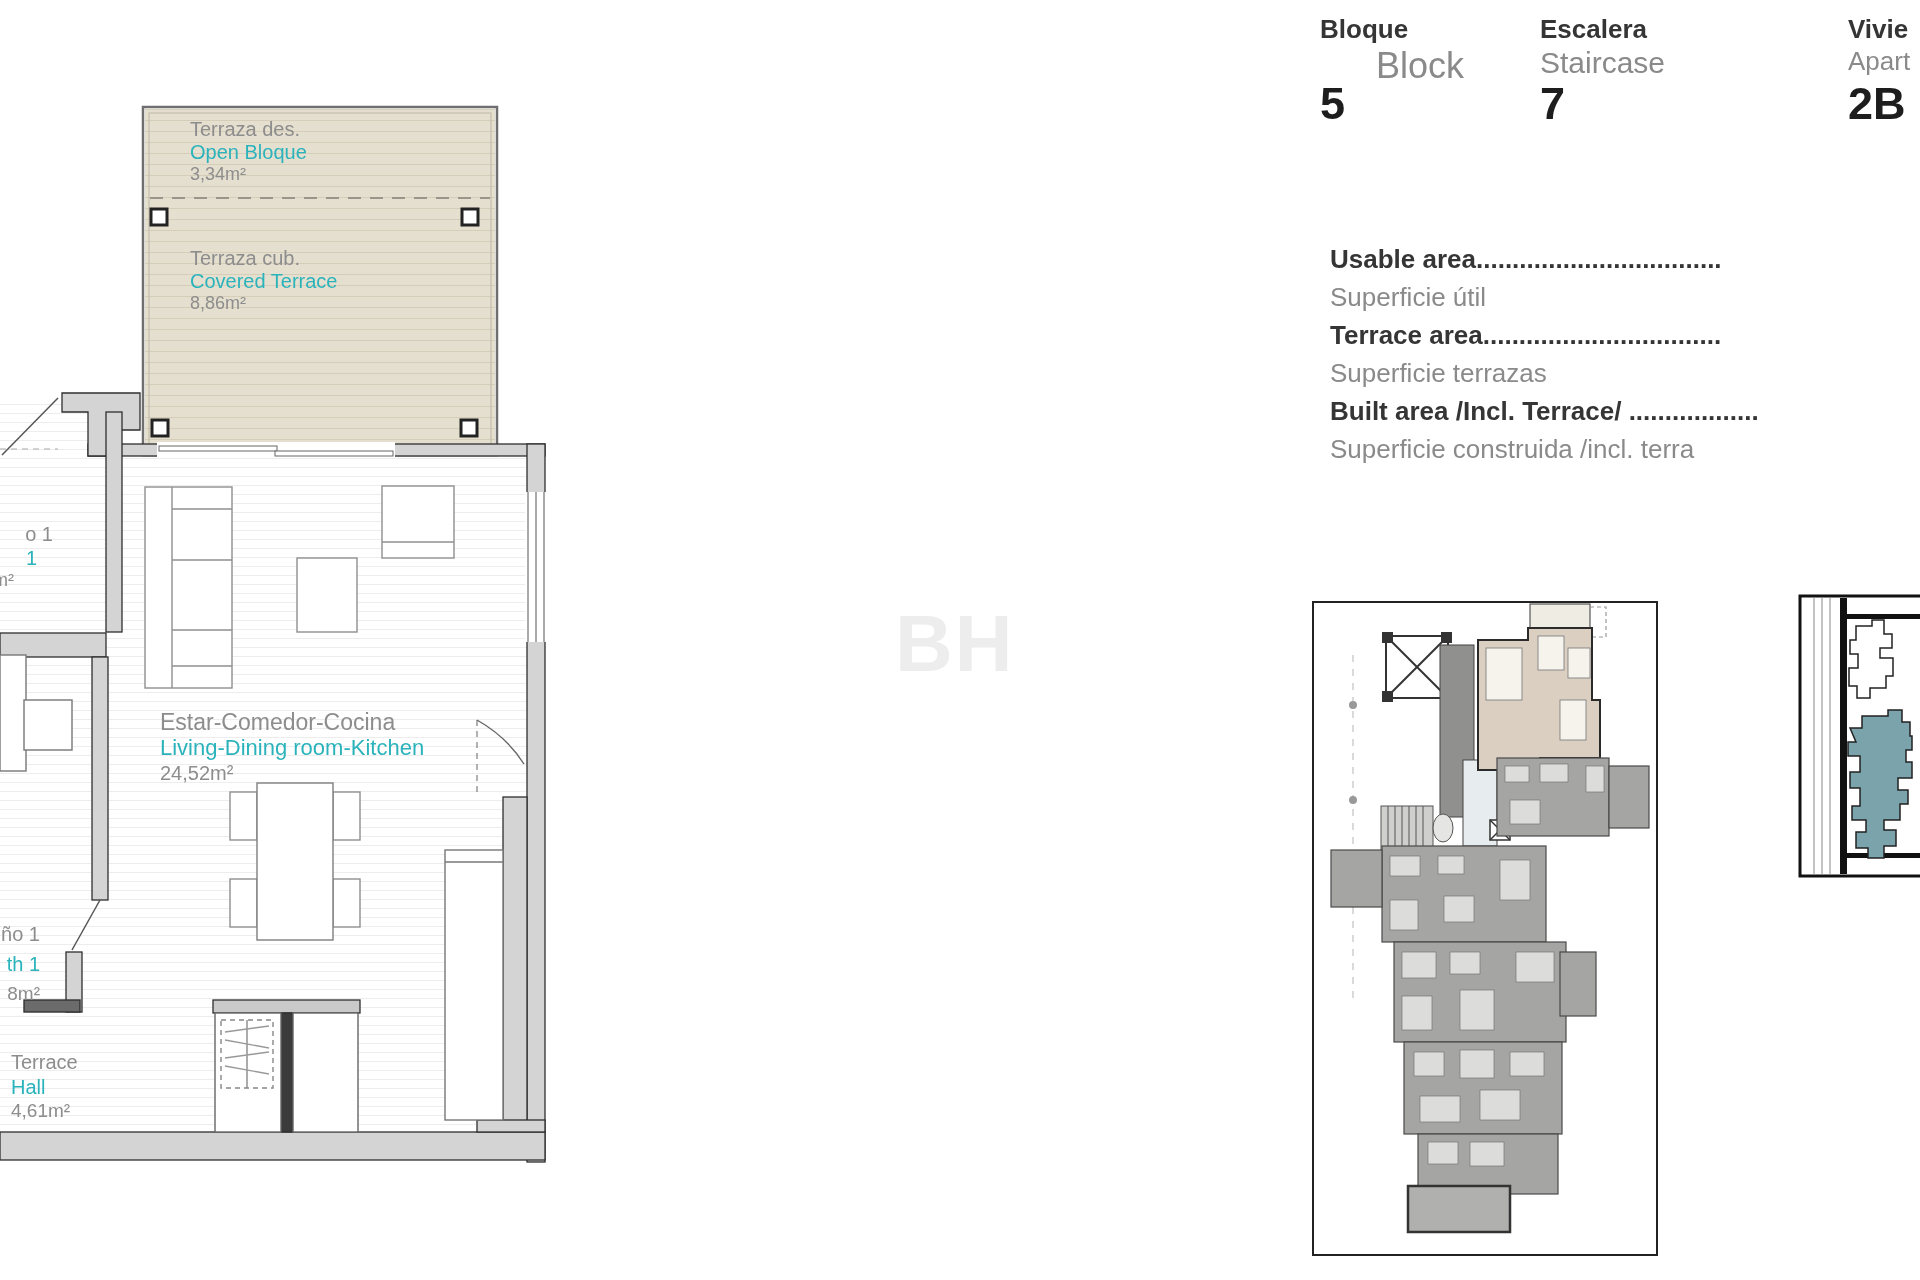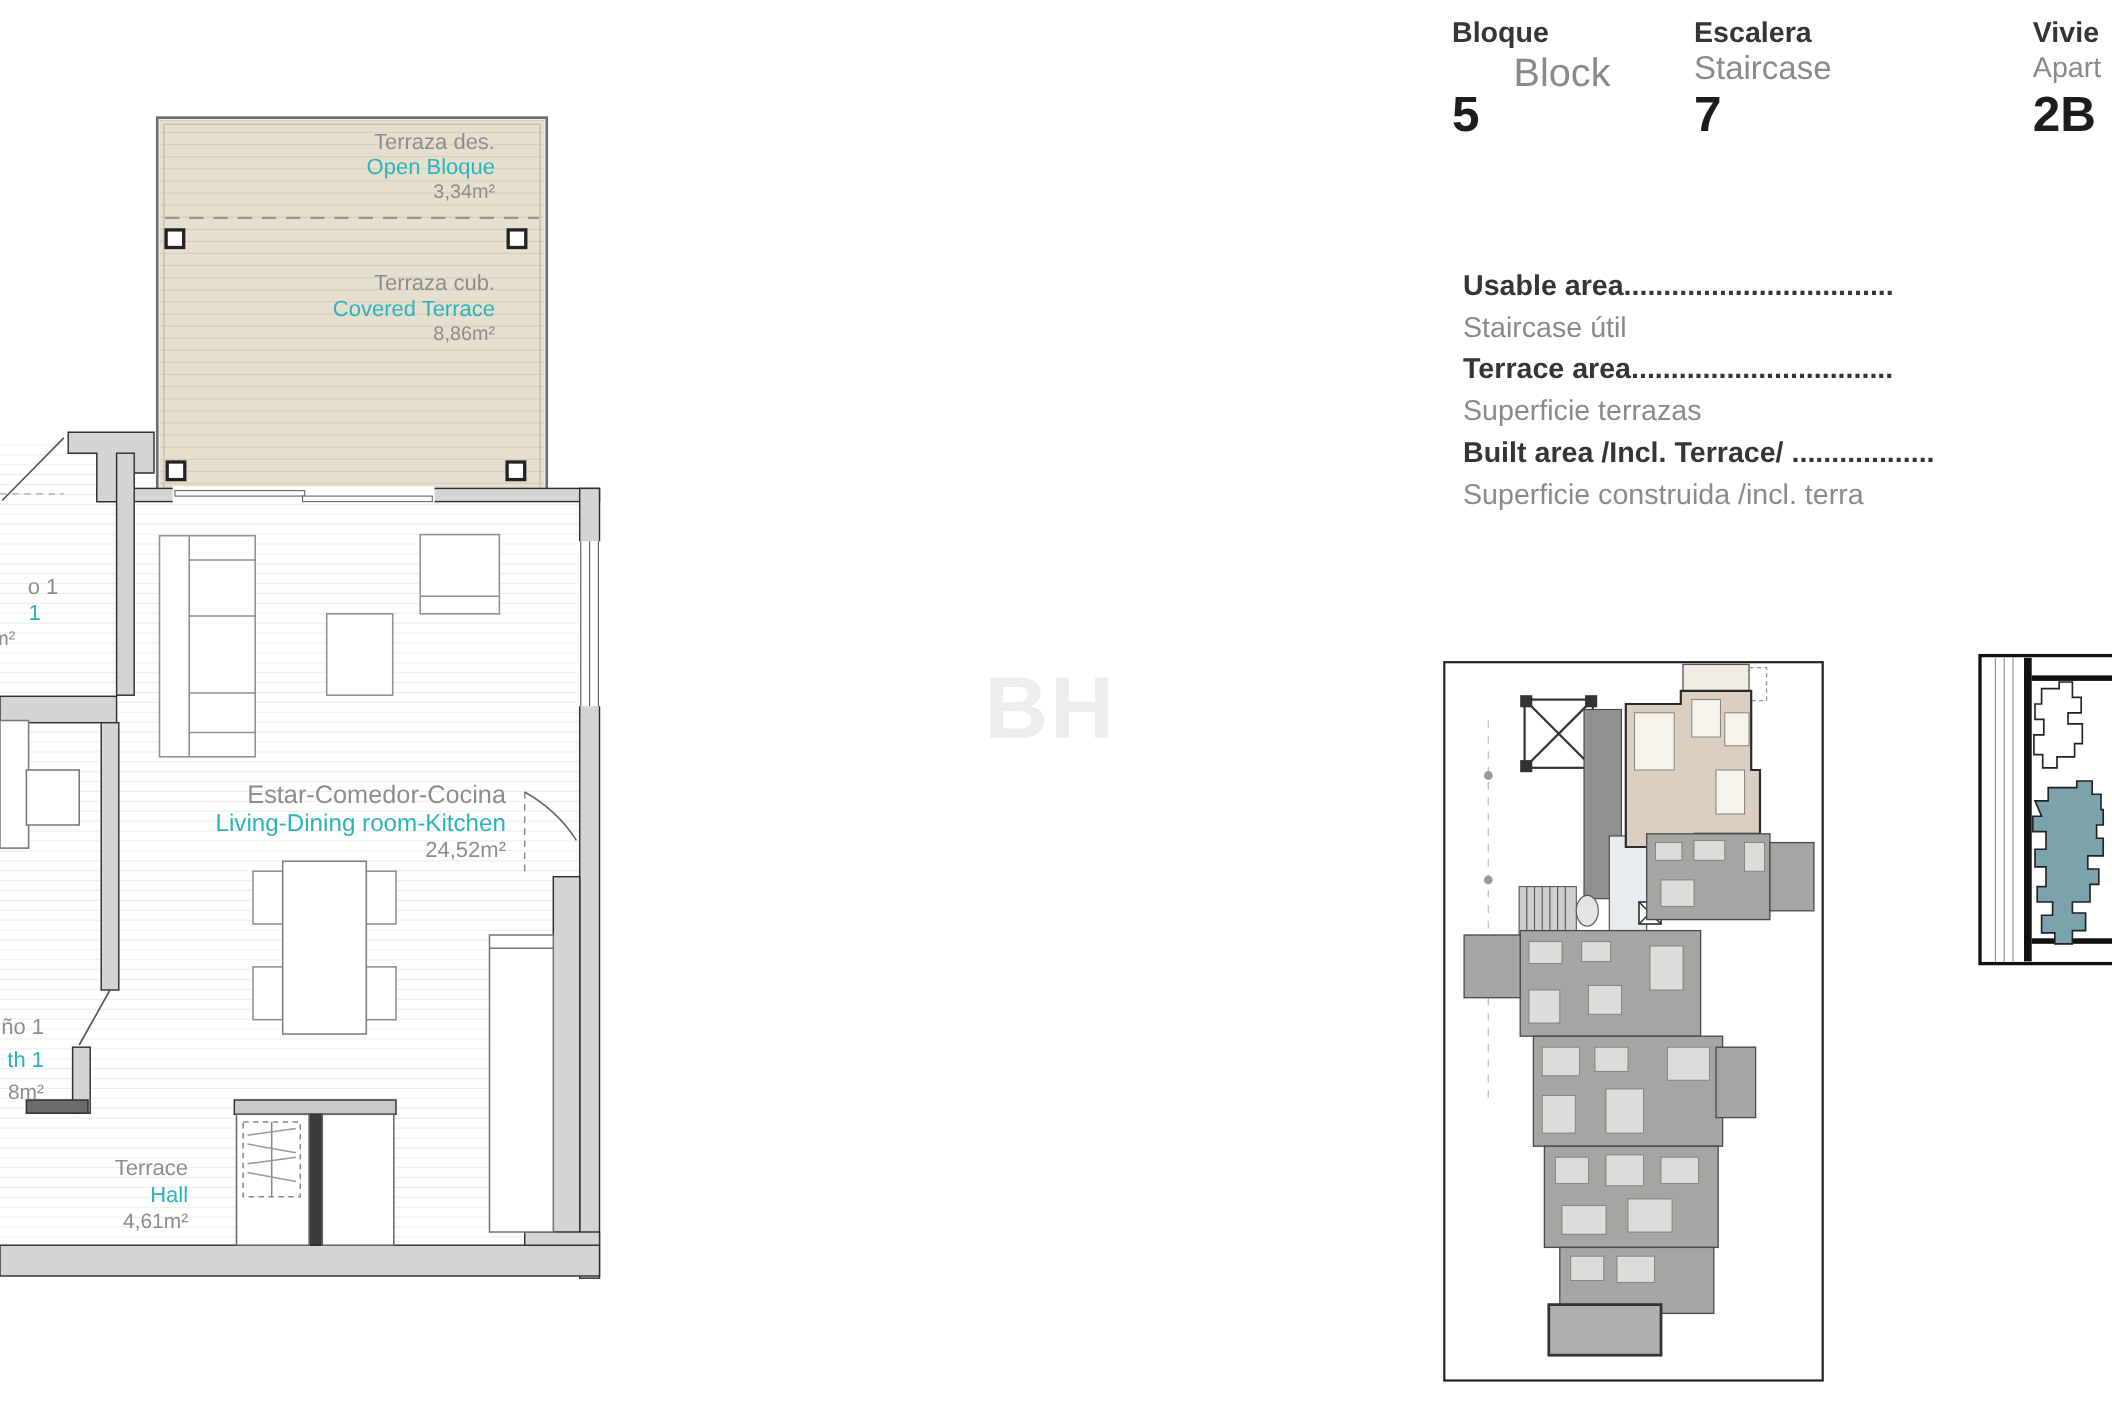--- a/index.html
+++ b/index.html
@@ -1,18 +1,18 @@
 <!DOCTYPE html>
 <html><head>
 <meta charset="utf-8">
 <style>
   html,body{margin:0;padding:0;background:#fff}
   .page{position:relative;width:1920px;height:1280px;background:#ffffff;overflow:hidden;
         font-family:"Liberation Sans",sans-serif}
-  .lbl{position:absolute;white-space:nowrap;text-align:right;line-height:1}
+  .lbl{position:absolute;white-space:nowrap;text-align:left;line-height:1}
   .es{color:#8d8d8d}
   .en{color:#2bb3bc}
   .ar{color:#8d8d8d}
   .frag{position:absolute;width:160px;text-align:right;white-space:nowrap;line-height:1}
   .mono{font-family:Liberation Sans, sans-serif;position:absolute;white-space:nowrap;line-height:1}
   .m-dark{color:#353535;font-weight:bold}
   .m-gray{color:#8a8a8a}
   .bigval{font-family:"Liberation Sans",sans-serif;font-weight:bold;color:#1d1d1d}
   .watermark{position:absolute;font-weight:bold;color:#ededed;letter-spacing:2px}
   svg{position:absolute;left:0;top:0}
@@ -276,20 +276,20 @@
     <div class="bigval" style="position:absolute;left:1540px;top:78px;font-size:45px">7</div>
   </div>
   <div>
     <div class="mono m-dark" style="left:1848px;top:16px;font-size:26px">Vivie</div>
     <div class="mono m-gray" style="left:1848px;top:48px;font-size:26px">Apart</div>
     <div class="bigval" style="position:absolute;left:1848px;top:78px;font-size:45px">2B</div>
   </div>
 
   <div>
     <div class="mono m-dark" style="left:1330px;top:246px;font-size:26px">Usable area..................................</div>
-    <div class="mono m-gray" style="left:1330px;top:284px;font-size:26px">Staircase útil</div>
+    <div class="mono m-gray" style="left:1330px;top:284px;font-size:26px">Superficie útil</div>
     <div class="mono m-dark" style="left:1330px;top:322px;font-size:26px">Terrace area.................................</div>
     <div class="mono m-gray" style="left:1330px;top:360px;font-size:26px">Superficie terrazas</div>
     <div class="mono m-dark" style="left:1330px;top:398px;font-size:26px">Built area /Incl. Terrace/ ..................</div>
     <div class="mono m-gray" style="left:1330px;top:436px;font-size:26px">Superficie construida /incl. terra</div>
   </div>
 
 </div>
 
 </body></html>

